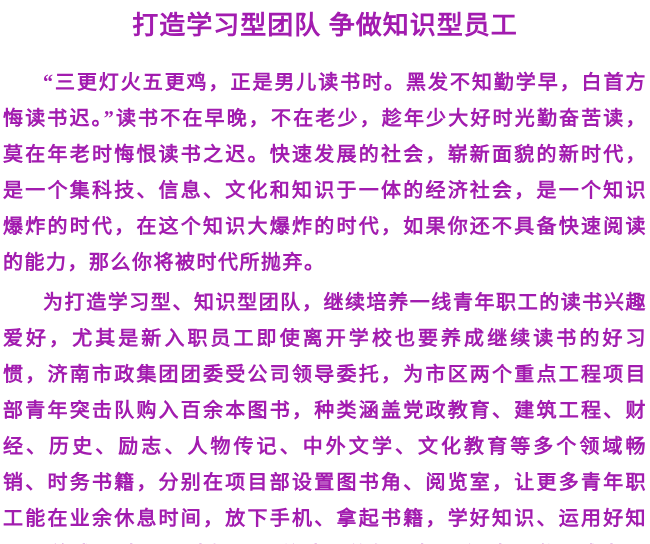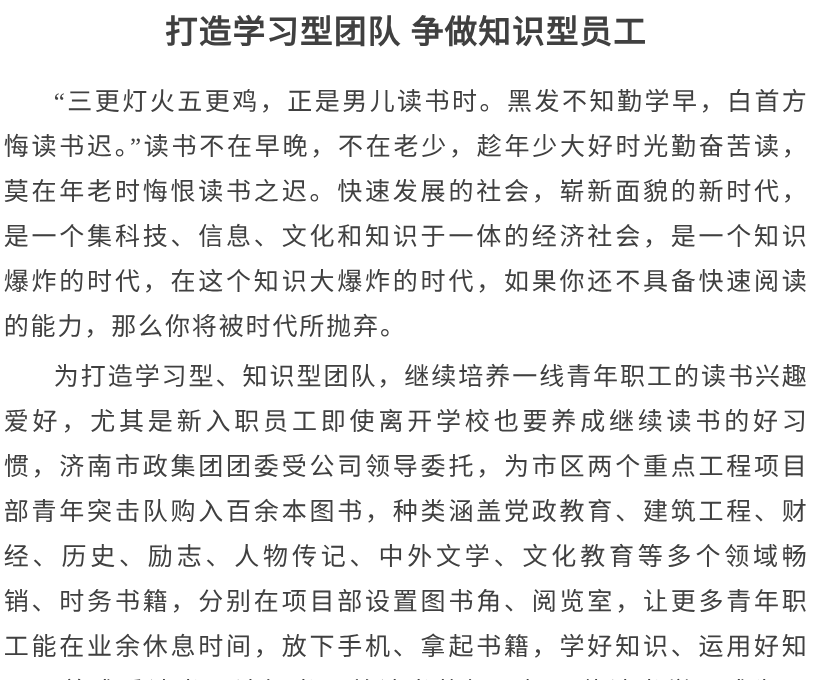--- a/index.html
+++ b/index.html
@@ -7,21 +7,21 @@
     padding: 0;
     background: #ffffff;
   }
   .page {
     position: relative;
     width: 650px;
     height: 544px;
     background: #ffffff;
     overflow: hidden;
     font-family: "Liberation Serif", "DejaVu Serif", serif;
-    color: #404040;
+    color: #a21caf;
     border-radius: 30px;
   }
   .doc-title {
     margin: 0;
     padding-top: 9px;
     text-align: center;
     font-size: 26px;
     line-height: 34px;
     font-weight: bold;
     letter-spacing: 1px;
@@ -32,20 +32,21 @@
     padding: 0 3px;
     font-size: 20px;
     line-height: 36px;
     letter-spacing: 1.5px;
     text-align: justify;
     text-justify: inter-ideograph;
   }
   .doc-body p {
     margin: 0 0 4px 0;
     text-indent: 2em;
+    font-weight: bold;
   }
   .doc-body p:last-child {
     margin-bottom: 0;
   }
 </style>
 </head>
 <body>
 
 <div class="page">
   <h1 class="doc-title">打造学习型团队 争做知识型员工</h1>

